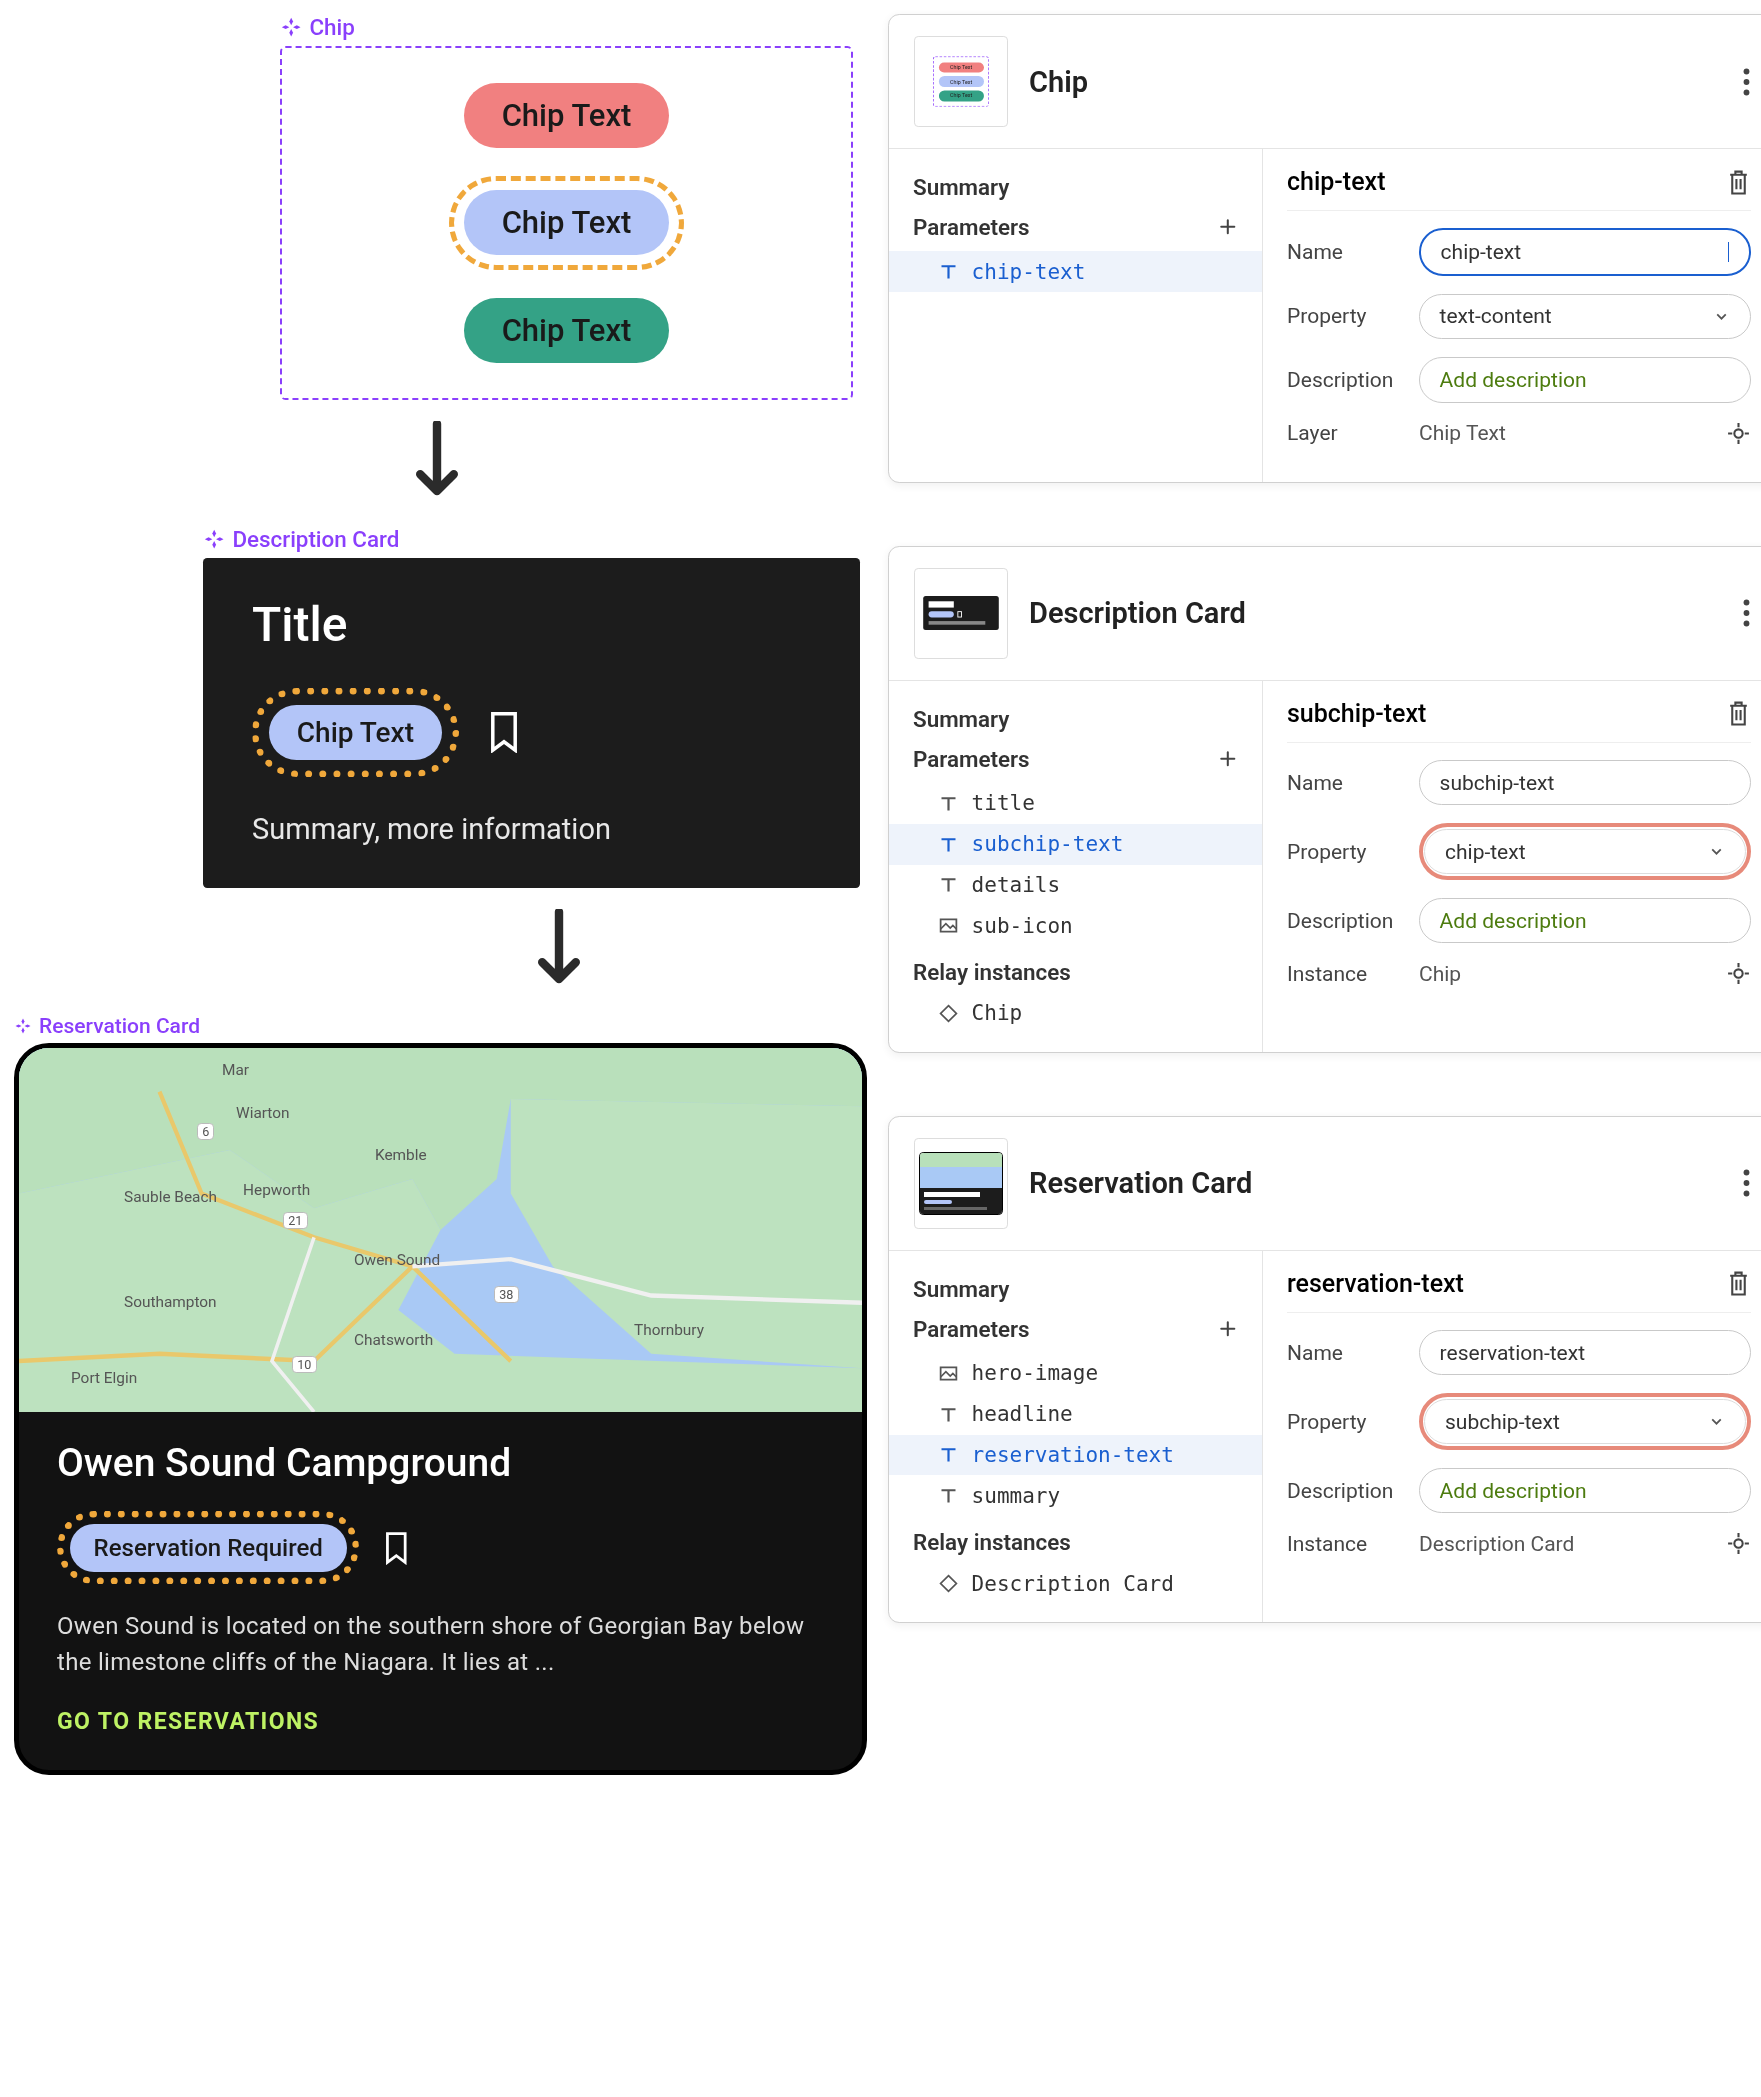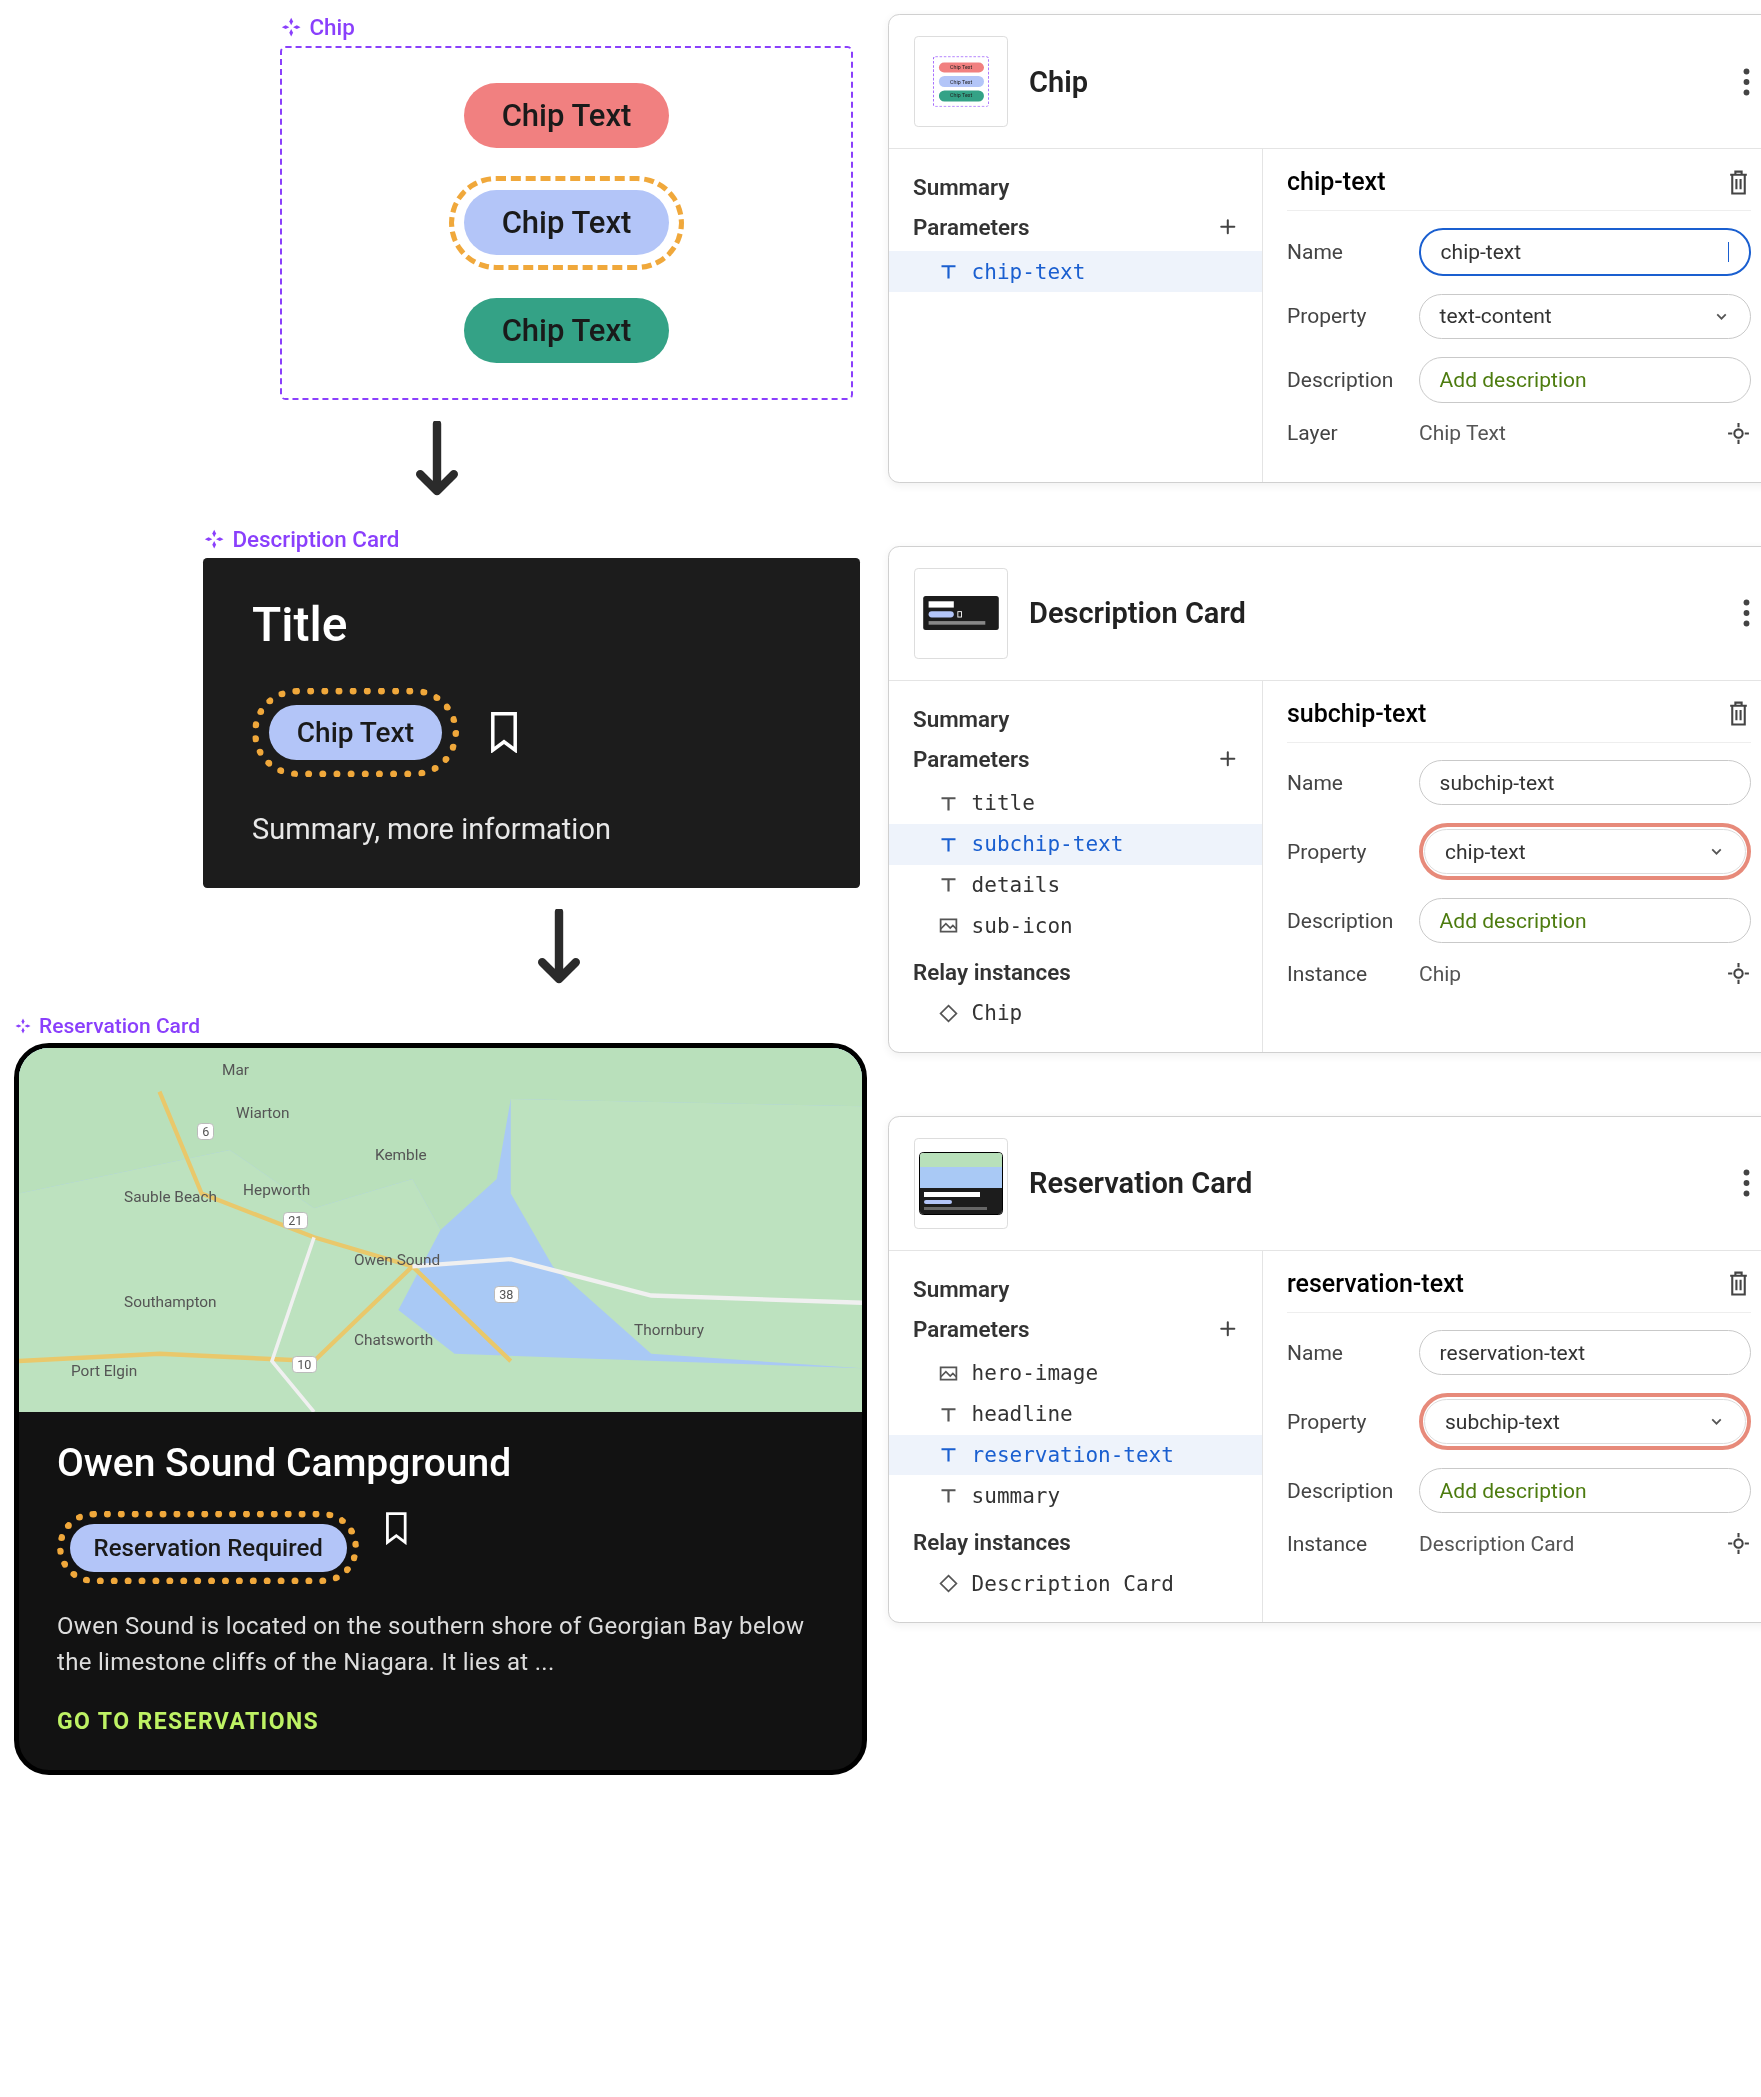--- a/index.html
+++ b/index.html
@@ -94,21 +94,21 @@
     color: #fff;
   }
   .map-area {
     height: 364px;
     position: relative;
     background: linear-gradient(180deg, #b8e0ba 0%, #b8e0ba 35%, #a9c9f5 35.2%, #a9c9f5 100%);
   }
   .map-label { position:absolute; font-size: 15.4px; color:#555; font-weight:400; white-space:nowrap; }
   .res-body { padding: 28px 38px 35px 38px; }
   .res-body .headline { font-size: 39px; font-weight: 500; margin-bottom: 25px; }
-  .res-body .chip-row { display:flex; gap: 24px; margin-bottom: 24px; }
+  .res-body .chip-row { display:flex; align-items:center; gap: 24px; margin-bottom: 24px; }
   .res-body .chip-pill.small { font-size: 24px; padding: 9.8px 24px; }
   .res-body .summary { font-size: 24px; line-height: 1.5; color: #ddd; margin-bottom: 28px; letter-spacing: 0.3px; }
   .res-body .cta { color: #bef264; font-weight: 700; letter-spacing: 1.4px; font-size: 23px; }
   .bookmark-sm { width:26.6px; height:34px; color:#fff; }
 
   
   .panel {
     border: 1.4px solid #d0d0d0;
     border-radius: 11.2px;
     background: #fff;
@@ -311,21 +311,21 @@
             <path d="M420,260 L360,430 L420,500" stroke="#f0f0f0" stroke-width="5" fill="none"></path>
           </svg>
           <span class="map-label" style="top:12.6px;left:203px">Mar</span>
           <span class="map-label" style="top:56px;left:217px">Wiarton</span>
           <span class="map-label" style="top:140px;left:105px">Sauble Beach</span>
           <span class="map-label" style="top:133px;left:224px">Hepworth</span>
           <span class="map-label" style="top:98px;left:356px">Kemble</span>
           <span class="map-label" style="top:203px;left:335px">Owen Sound</span>
           <span class="map-label" style="top:245px;left:105px">Southampton</span>
           <span class="map-label" style="top:283px;left:335px">Chatsworth</span>
-          <span class="map-label" style="top:314px;left:52px">Port Elgin</span>
+          <span class="map-label" style="top:321px;left:52px">Port Elgin</span>
           <span class="map-label" style="top:273px;left:615px">Thornbury</span>
           <span class="map-label" style="top:75px;left:178px; background:#fff;border:0.7px solid #bbb;border-radius:4.2px;padding:0 4.2px;font-size:12.6px;">6</span>
           <span class="map-label" style="top:164px;left:264px; background:#fff;border:0.7px solid #bbb;border-radius:4.2px;padding:0 4.2px;font-size:12.6px;">21</span>
           <span class="map-label" style="top:238px;left:475px; background:#fff;border:0.7px solid #bbb;border-radius:4.2px;padding:0 4.2px;font-size:12.6px;">38</span>
           <span class="map-label" style="top:308px;left:273px; background:#fff;border:0.7px solid #bbb;border-radius:4.2px;padding:0 4.2px;font-size:12.6px;">10</span>
         </div>
         <div class="res-body">
           <div class="headline">Owen Sound Campground</div>
           <div class="chip-row">
             <div class="dashed-orange dots tight">

